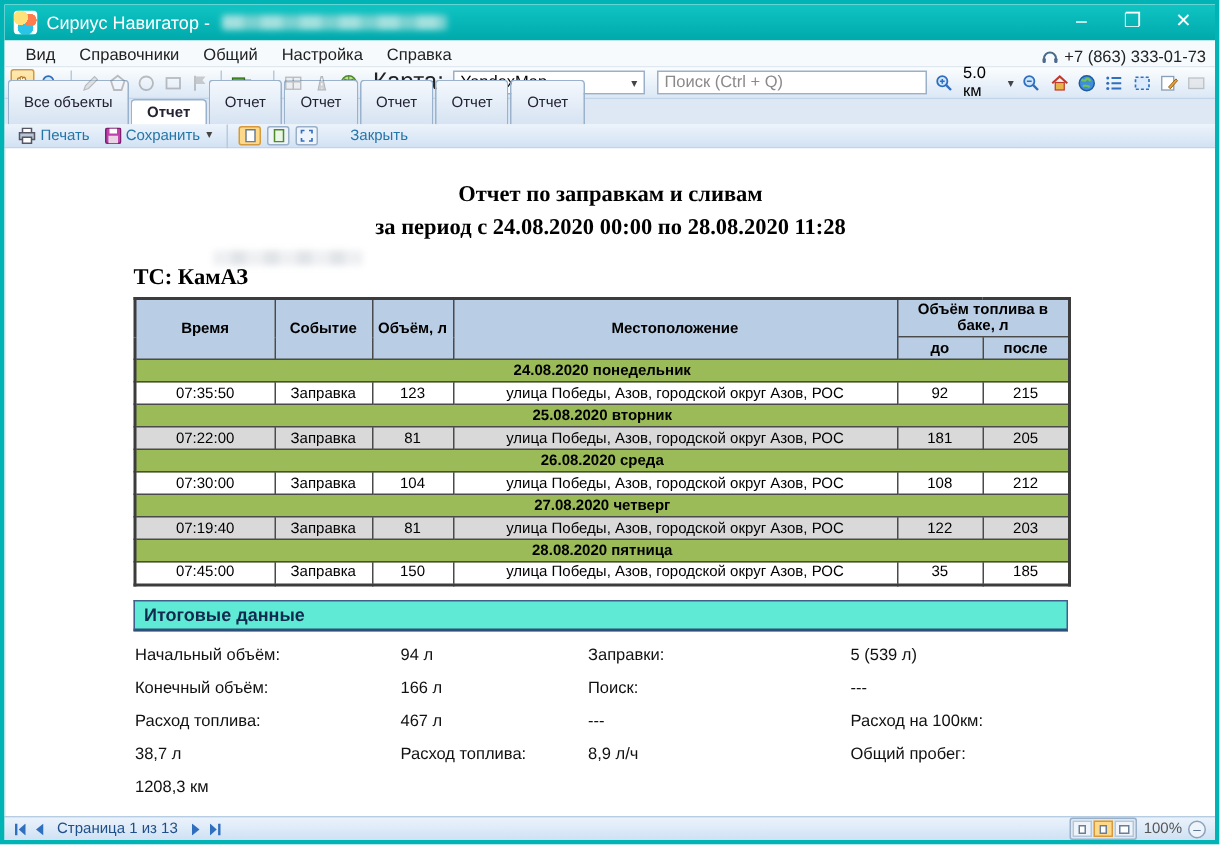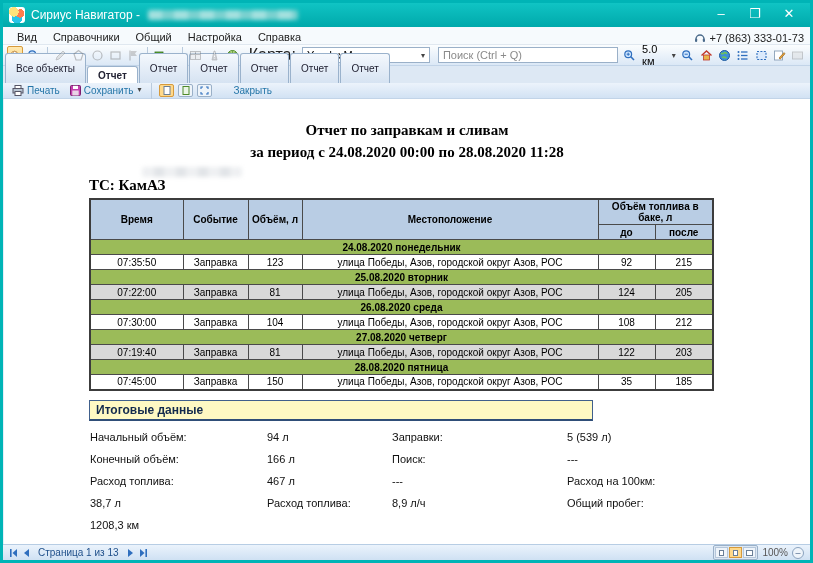--- a/index.html
+++ b/index.html
@@ -71,21 +71,21 @@
   .vehicle-line .redacted { position:absolute; top:-10px; left:45px; width:100px; opacity:.35;
                   background:repeating-linear-gradient(90deg,#cfd4da 0 12px,#aab2bc 12px 22px); }
 
   table.report { border-collapse:collapse; margin-left:85px; width:623px; table-layout:fixed;
                  font-size:10px; color:#000; border:2px solid #3c3c3c; }
   table.report th, table.report td { border:1px solid #4a4a4a; text-align:center; padding:1px 2px; height:15px; }
   table.report th { background:#b9cde4; font-weight:bold; }
   tr.day-row td { background:#9bbb59; font-weight:bold; }
   tr.data-row.gray td { background:#d9d9d9; }
 
-  .summary-header { margin:9px 0 0 85px; width:504px; background:#fef9c3; border:1px solid #40608c;
+  .summary-header { margin:9px 0 0 85px; width:623px; background:#5eead4; border:1px solid #40608c;
                     border-bottom:2px solid #2f4e78; font-size:12px; font-weight:bold; color:#122a4d;
                     padding:2px 6px; }
   .summary-grid { margin:10px 0 0 86px; display:grid; grid-template-columns:177px 125px 175px 146px;
                   font-size:11px; color:#111; row-gap:9px; }
   .summary-grid div { line-height:13px; }
 
   
   .statusbar { height:16px; background:linear-gradient(#ebf3fc,#cfe1f3); border-top:1px solid #b7cde4;
                display:flex; align-items:center; padding:0 6px; font-size:10px; color:#333; flex:0 0 auto; }
   .nav-group { display:flex; align-items:center; gap:5px; }
@@ -362,21 +362,21 @@
       </tr>
 
       <tr class="day-row">
             <td colspan="6">25.08.2020 вторник</td>
           </tr>
       <tr class="data-row gray">
         <td>07:22:00</td>
             <td>Заправка</td>
         <td>81</td>
             <td>улица Победы, Азов, городской округ Азов, РОС</td>
-        <td>124</td>
+        <td>181</td>
             <td>205</td>
       </tr>
 
       <tr class="day-row">
             <td colspan="6">26.08.2020 среда</td>
           </tr>
       <tr class="data-row">
         <td>07:30:00</td>
             <td>Заправка</td>
         <td>104</td>

